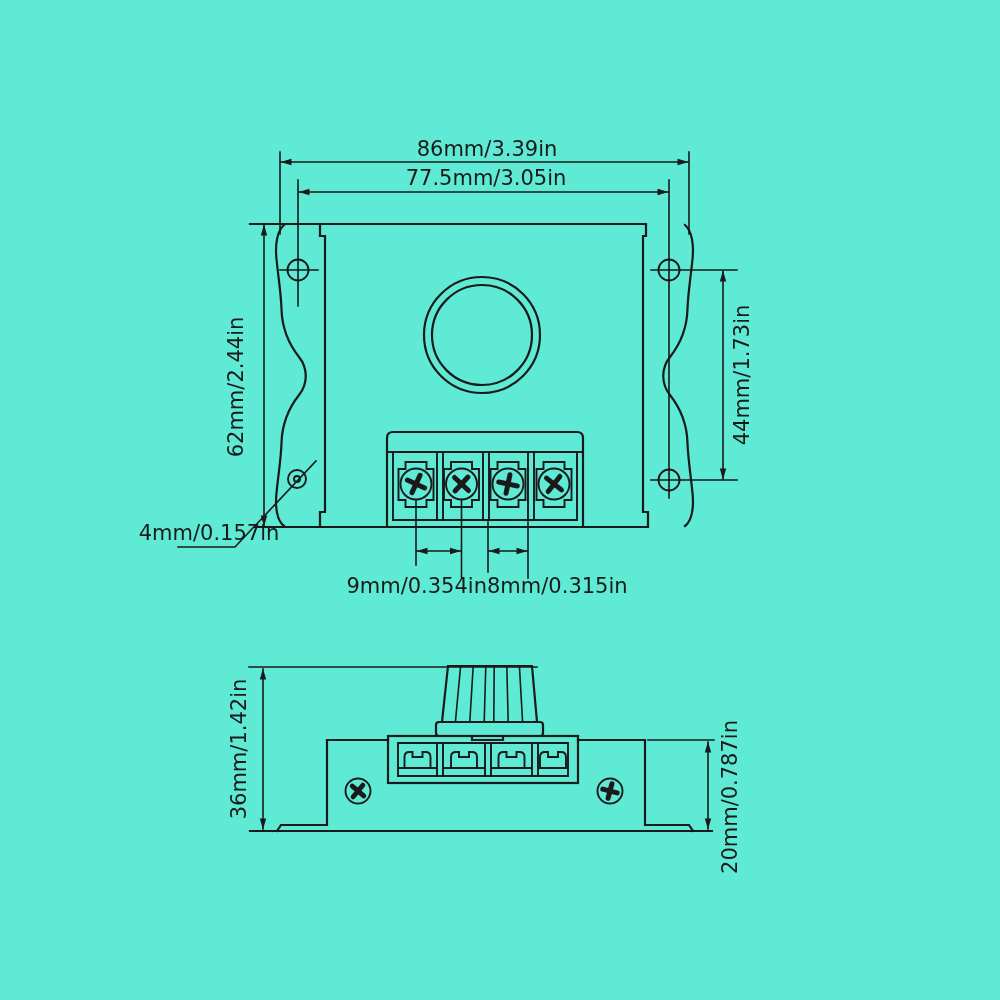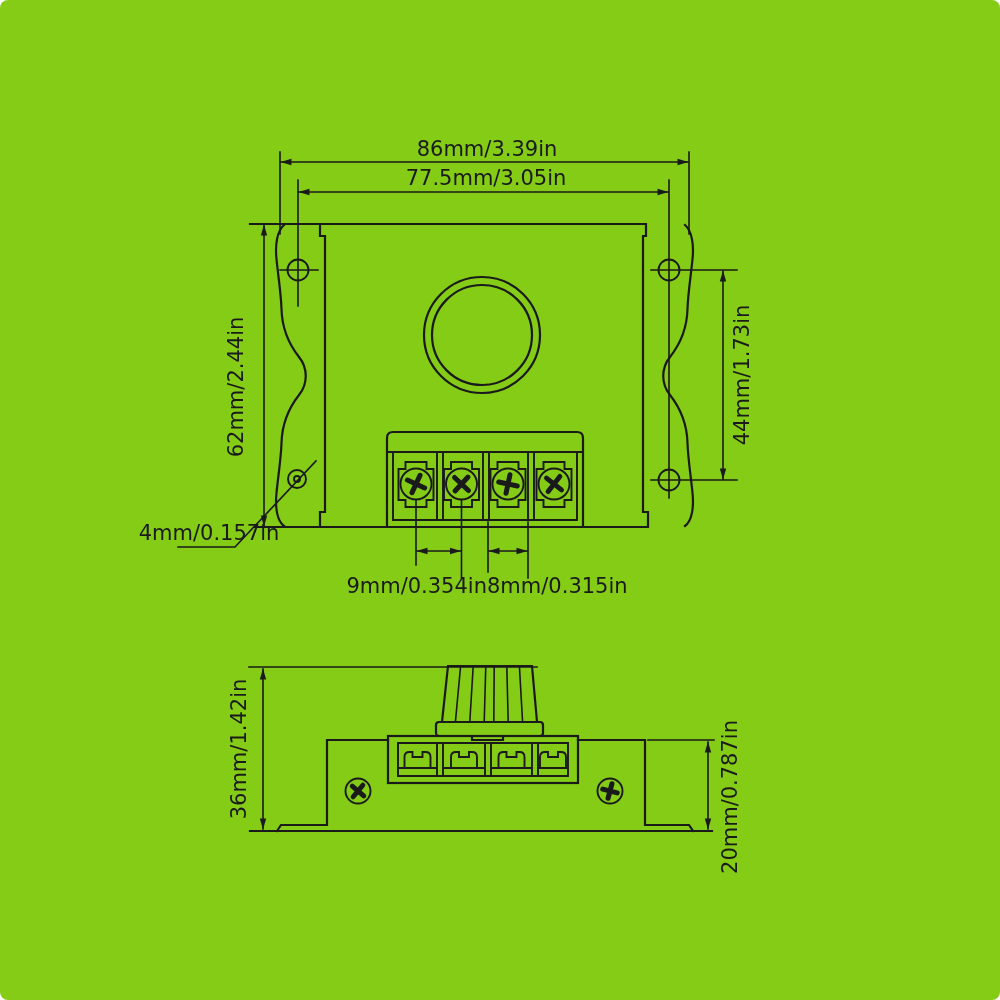--- a/index.html
+++ b/index.html
@@ -1,16 +1,16 @@
 <!DOCTYPE html>
 <html><head>
 <meta charset="utf-8">
 <style>
   html,body{margin:0;padding:0;background:#ffffff;}
-  .stage{position:relative;width:1000px;height:1000px;background:#84cc16;overflow:hidden;border-radius:8px;}
+  .stage{position:relative;width:1000px;height:1000px;background:#5eead4;overflow:hidden;}
   svg{display:block;}
   .ln{fill:none;stroke:#1a1a1a;stroke-width:2.2;stroke-linecap:square;stroke-linejoin:miter;}
   .md{fill:none;stroke:#1a1a1a;stroke-width:1.9;stroke-linecap:square;}
   .dim{fill:none;stroke:#1a1a1a;stroke-width:1.6;stroke-linecap:square;}
   .cross{fill:none;stroke:#1a1a1a;stroke-width:5;stroke-linecap:round;}
   text{font-family:"DejaVu Sans","Liberation Sans",sans-serif;font-size:21px;fill:#1a1a1a;}
 </style>
 </head>
 <body>
 

